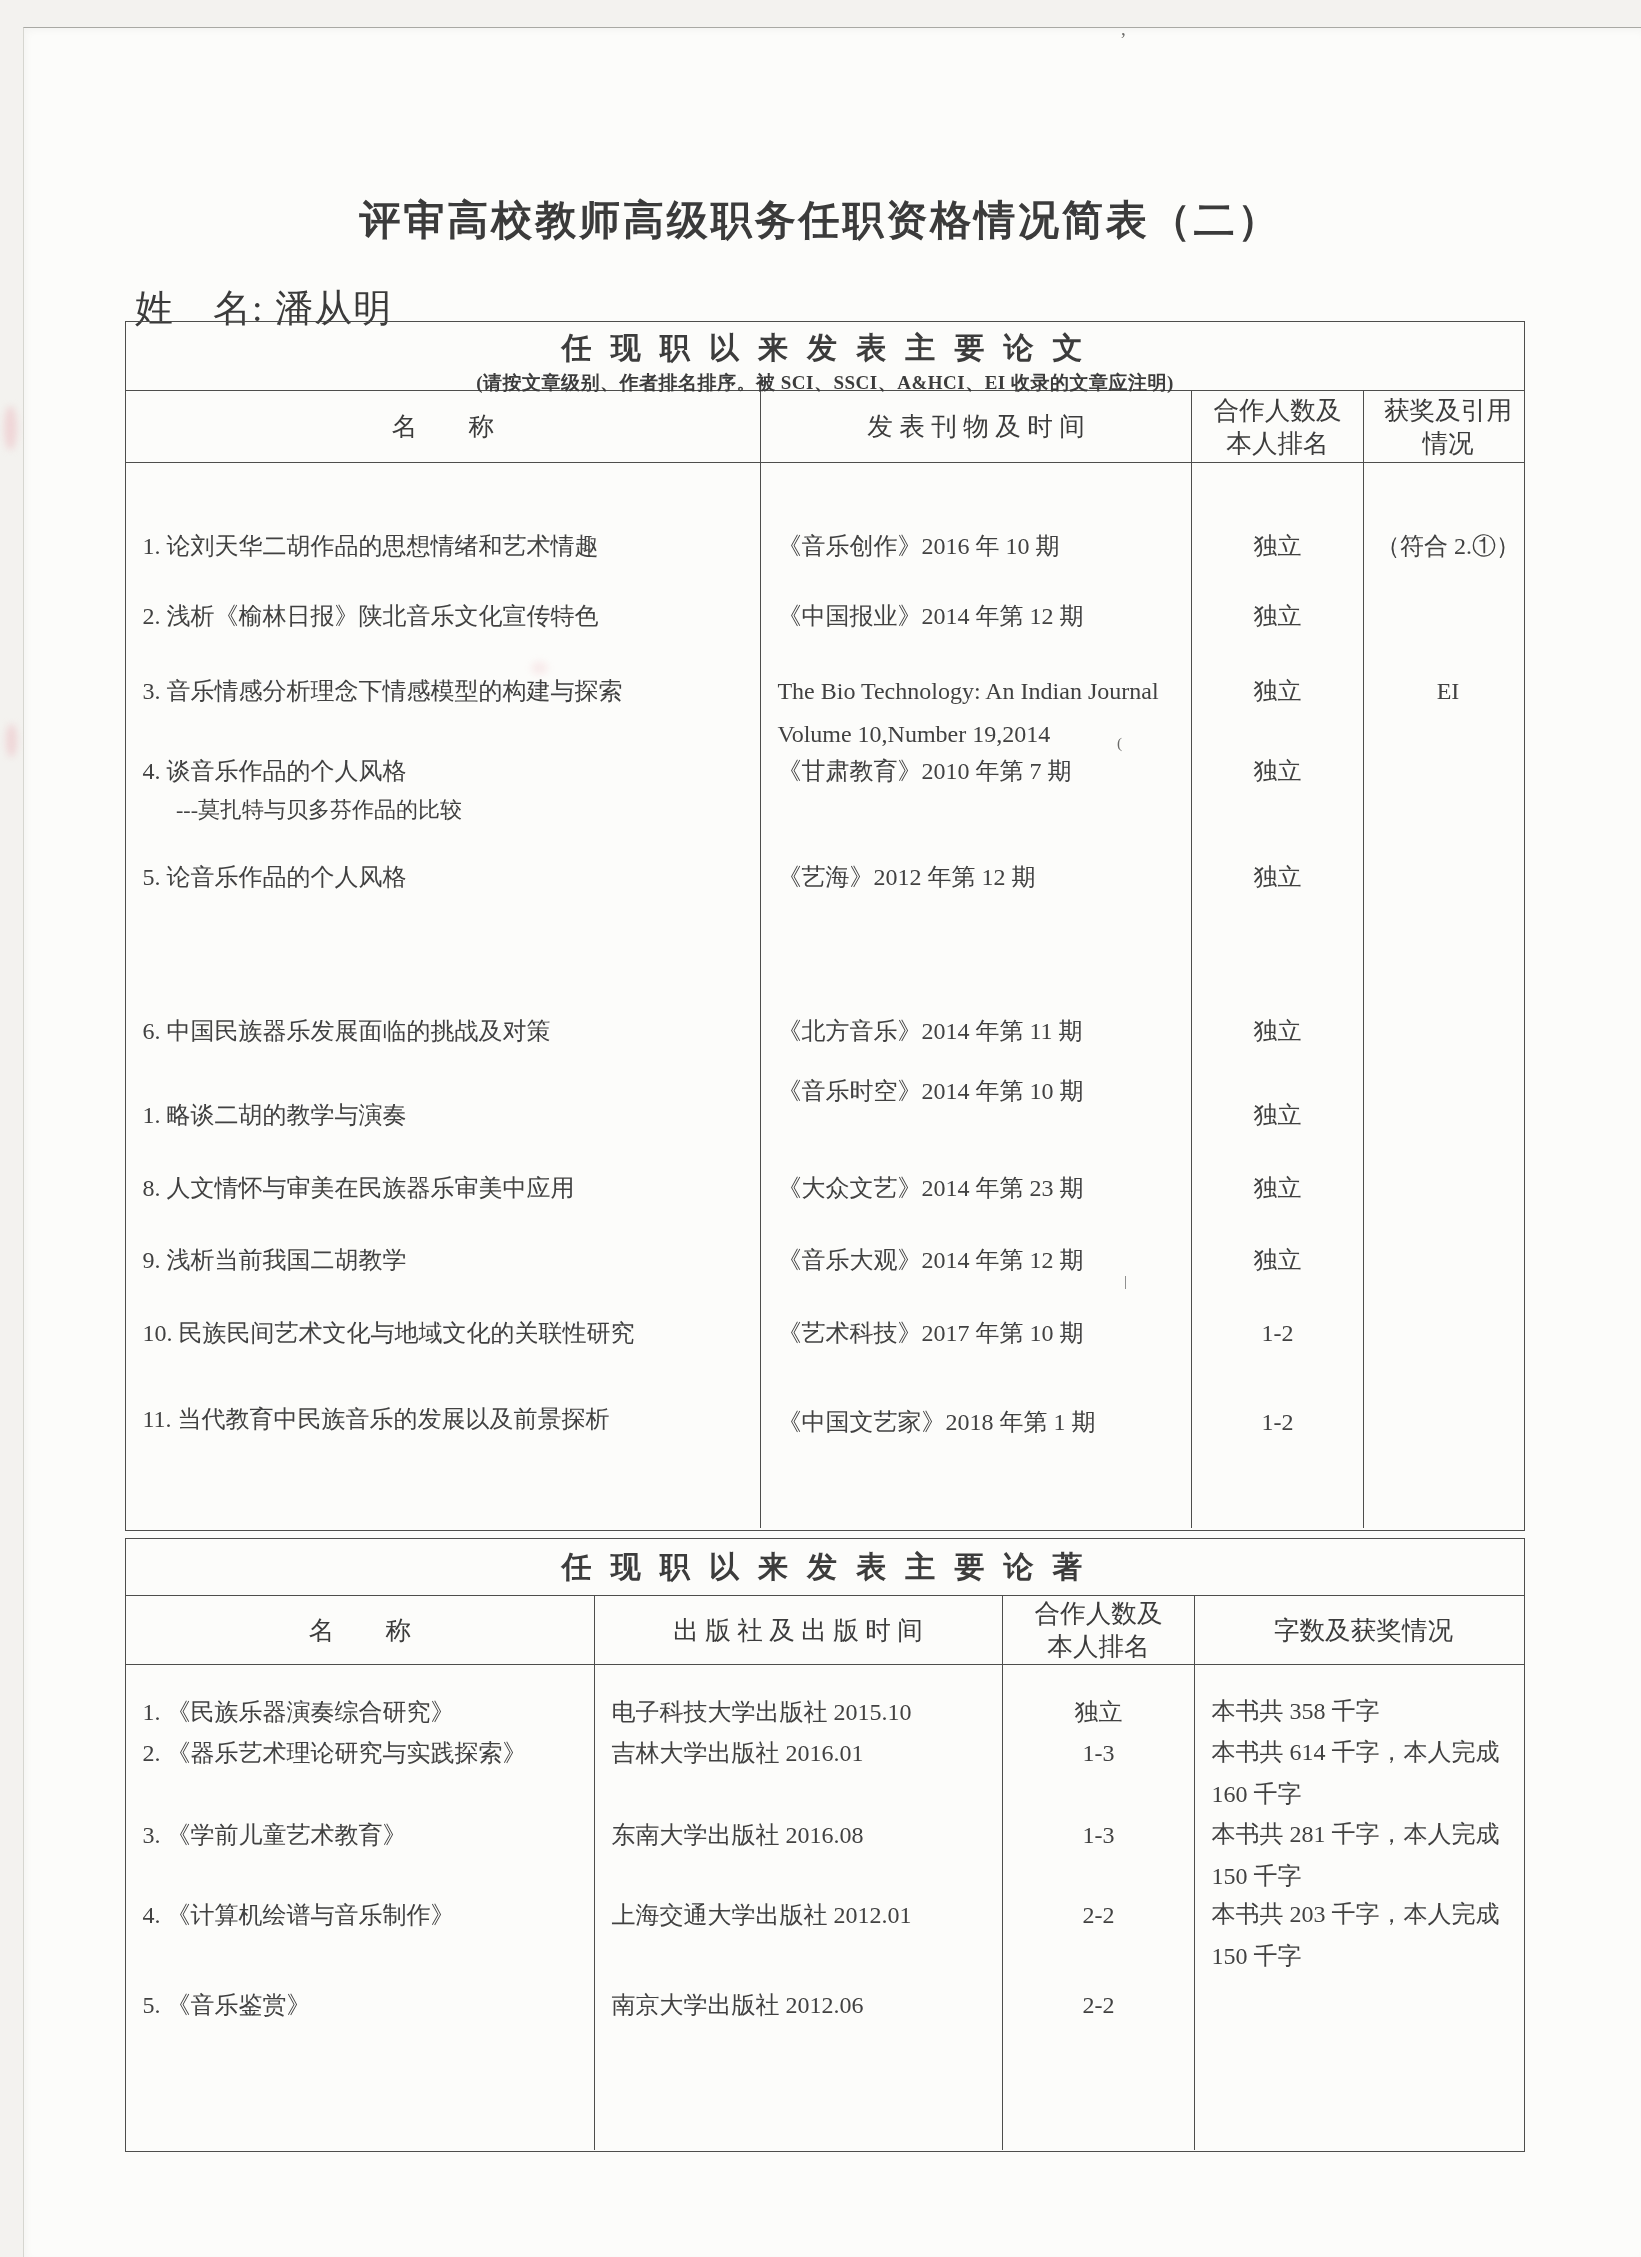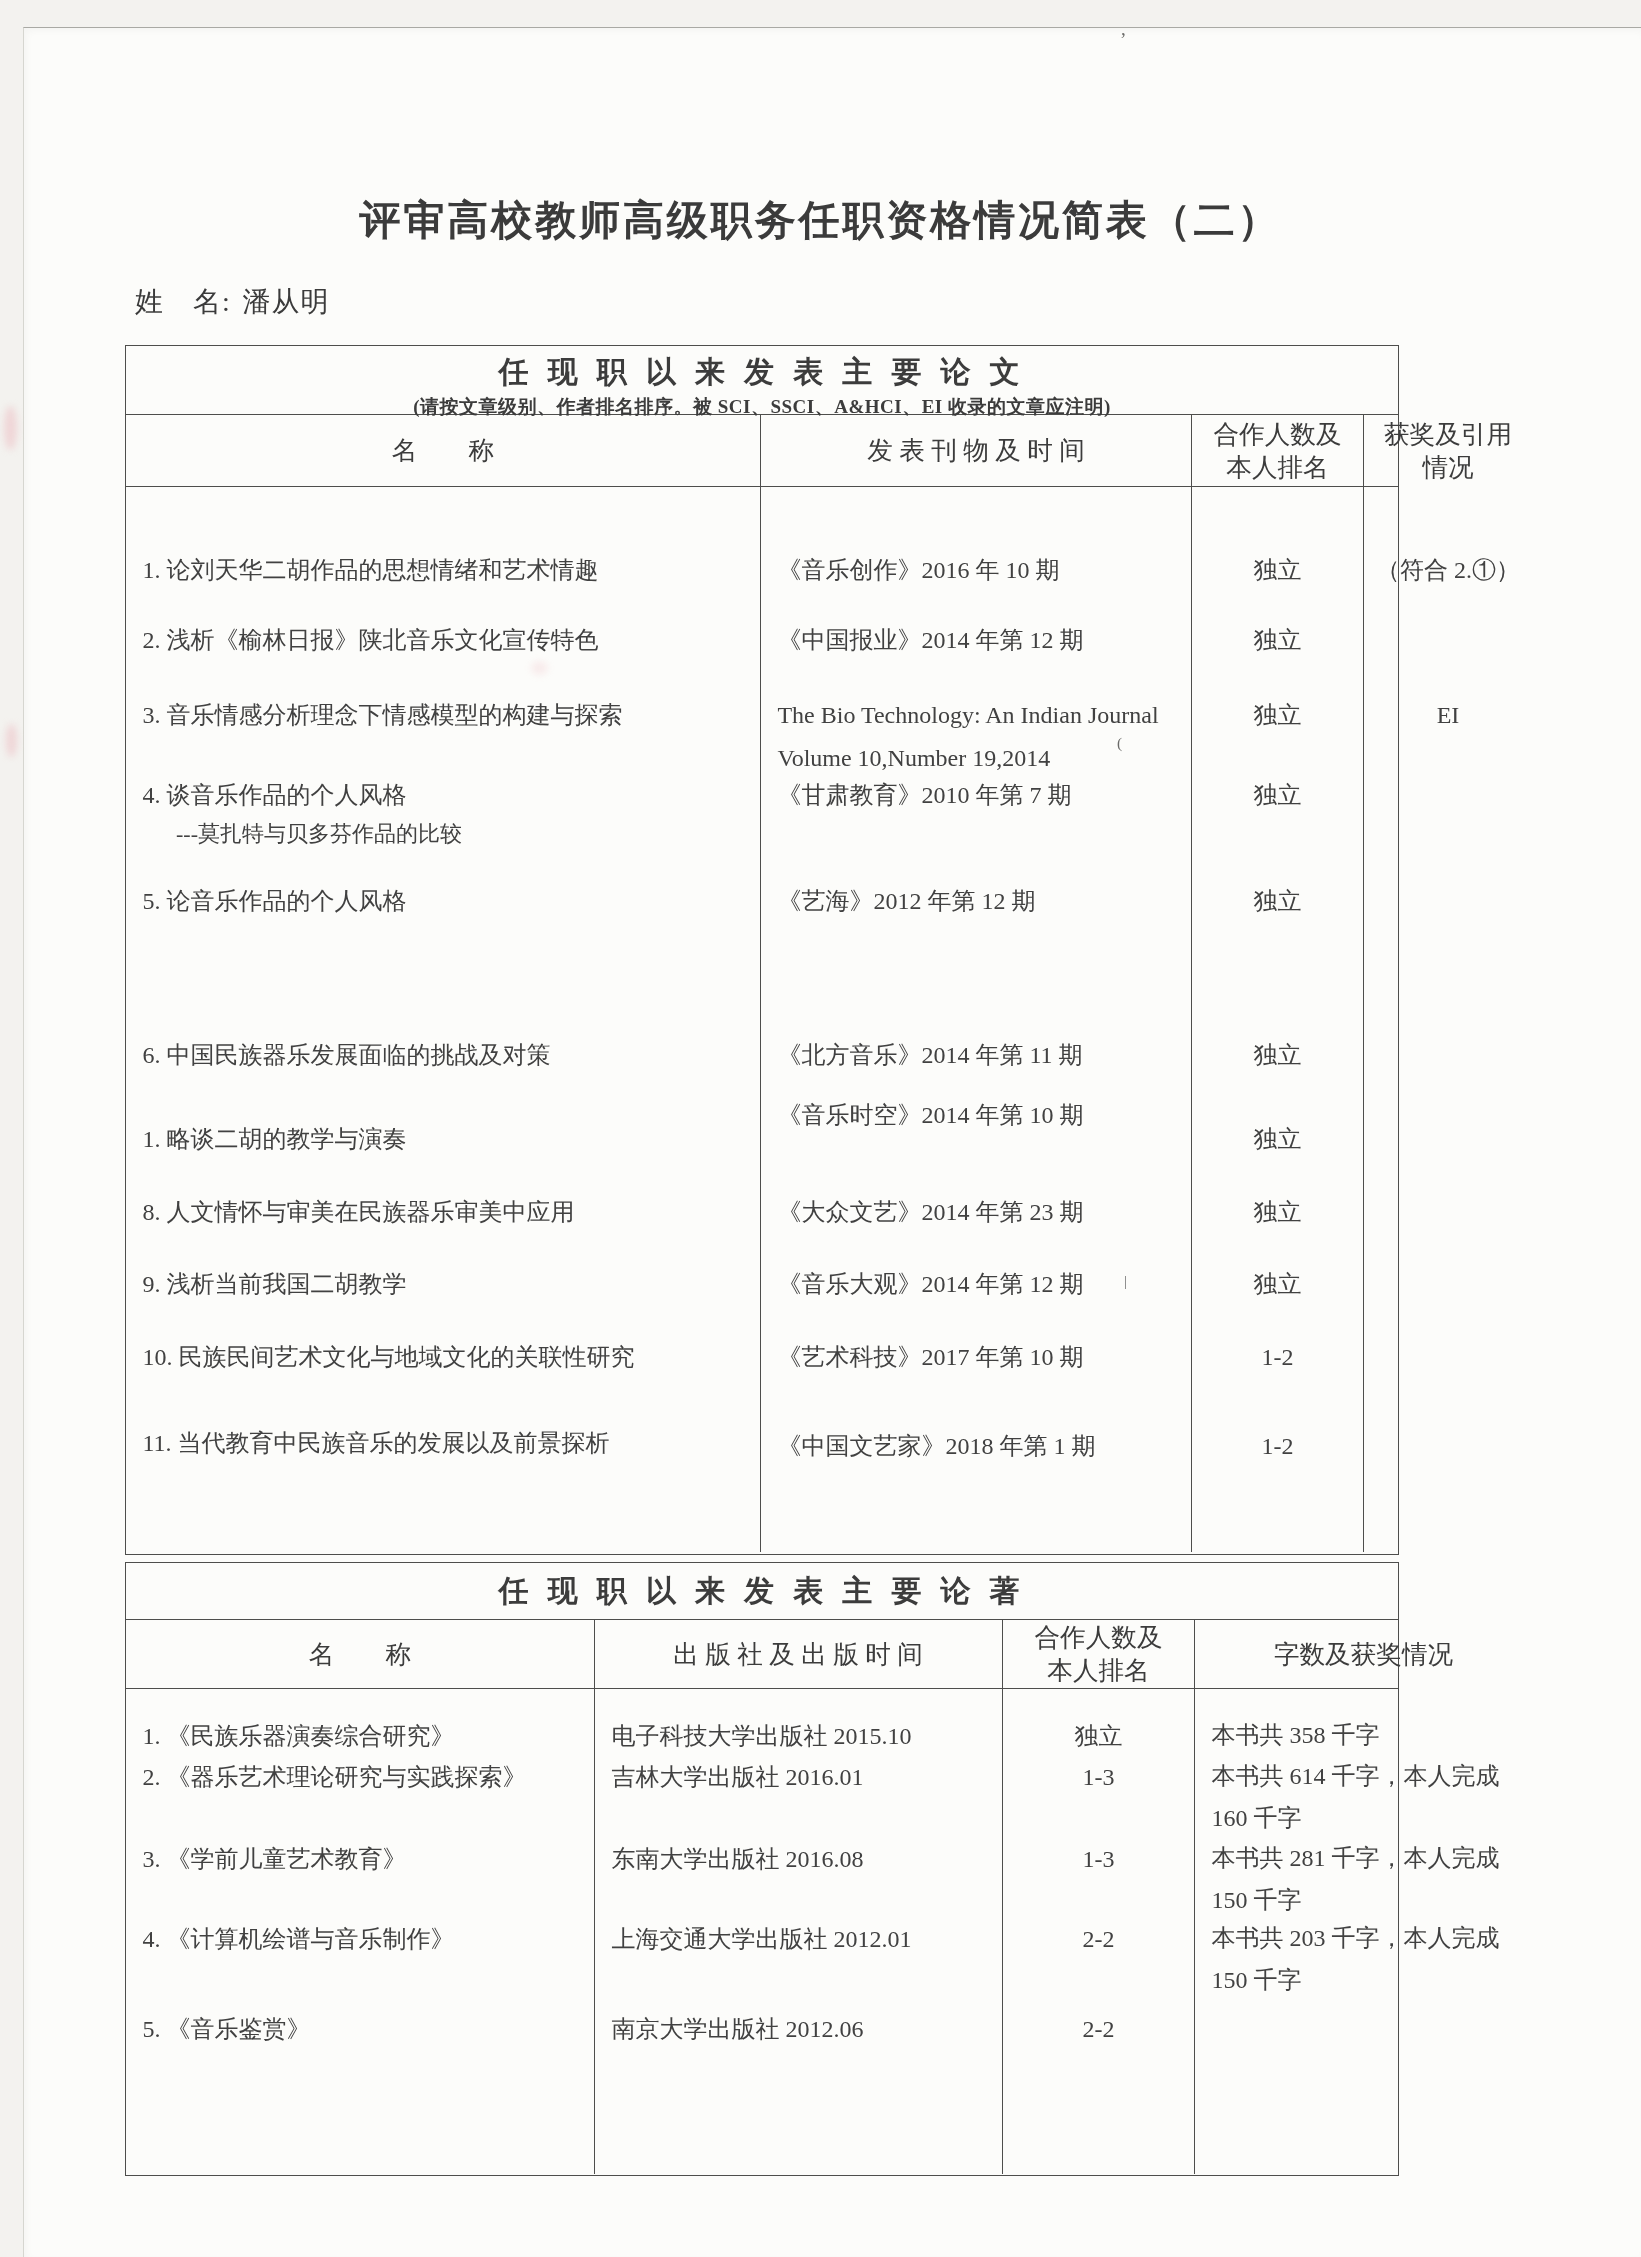--- a/index.html
+++ b/index.html
@@ -24,30 +24,29 @@
   .speck{position:absolute;color:#6a6a68;font-size:19.3px;pointer-events:none;}
 
   .page-title{
     position:absolute;left:0;top:193px;width:100%;
     text-align:center;
     font-size:41px;font-weight:bold;letter-spacing:2.9px;
     color:#3b3b3b;
   }
   .name-line{
     position:absolute;left:135px;top:283px;
-    font-size:28px;color:#3b3b3b;letter-spacing:1px;
+    font-size:38px;color:#3b3b3b;letter-spacing:1px;
   }
   .name-line .val{margin-left:11.6px;}
 
   .tbl{
-    position:absolute;left:125px;width:1274px;
+    position:absolute;left:125px;width:1400px;
     border:1.9px solid #4e4e4c;
     background:transparent;
     box-sizing:border-box;
-    margin-top:24px;
   }
   #papers-table{top:321px;height:1210px;}
   #books-table{top:1538px;height:614px;}
 
   .tbl-title-row{
     box-sizing:border-box;
     border-bottom:1.9px solid #4e4e4c;
     text-align:center;
   }
   #papers-table .tbl-title-row{height:69px;padding-top:5.8px;}

